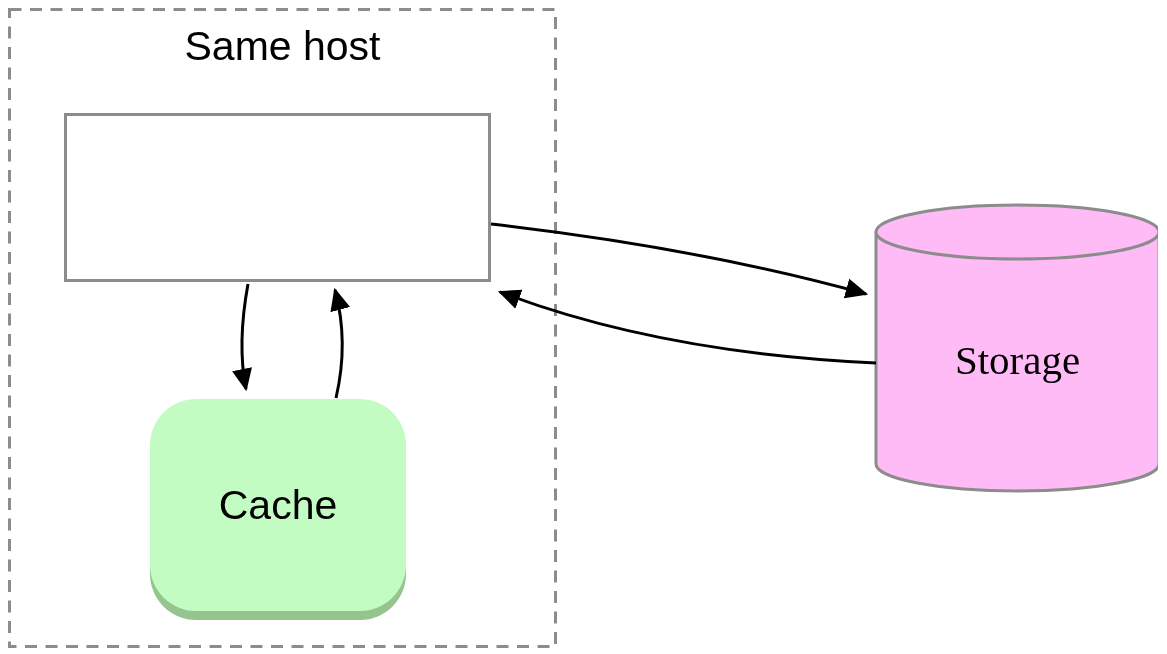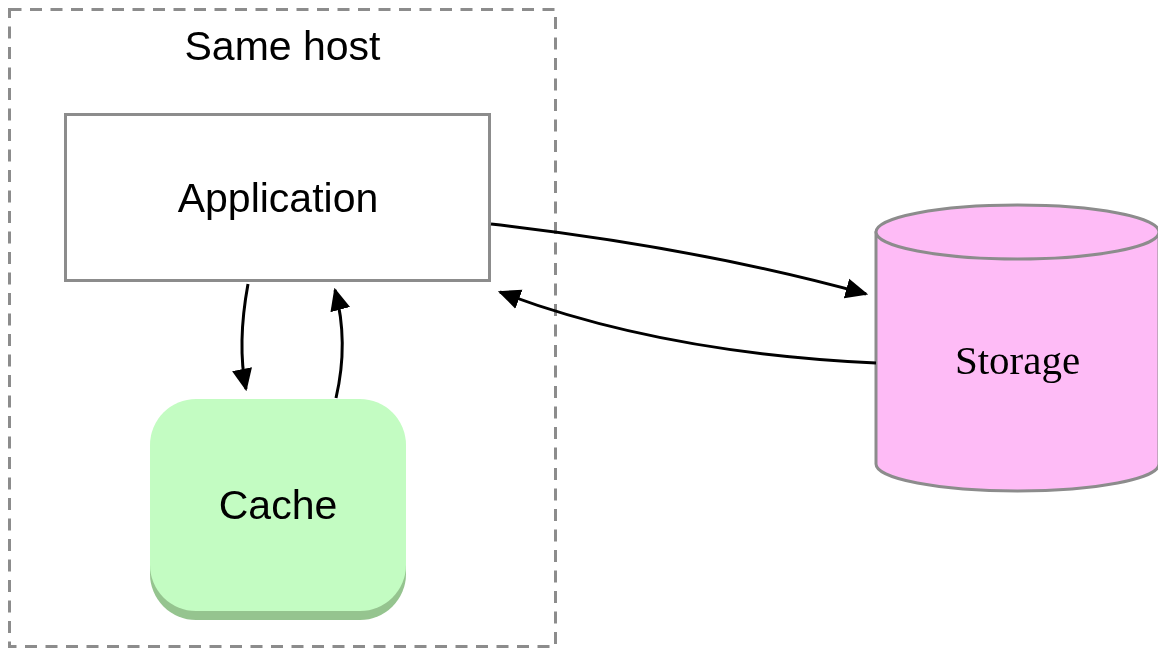--- a/index.html
+++ b/index.html
@@ -87,19 +87,18 @@
 
     <path d="M336,398 Q349,342 335,290" fill="none" stroke-width="3" marker-end="url(#arrowhead)" stroke="#000000"></path>
 
     <path d="M491,224 Q700,248 866,294" fill="none" stroke-width="3" marker-end="url(#arrowhead)" stroke="#000000"></path>
 
     <path d="M876,363 Q660,353 500,292" fill="none" stroke-width="3" marker-end="url(#arrowhead)" stroke="#000000"></path>
   </svg>
 
   <div class="label label-same-host">Same host</div>
 
-  <div class="label label-application">Application</div>
 
   <div class="label label-cache">Cache</div>
 
   <div class="label label-storage">Storage</div>
 
 </div>
 
 </body></html>

